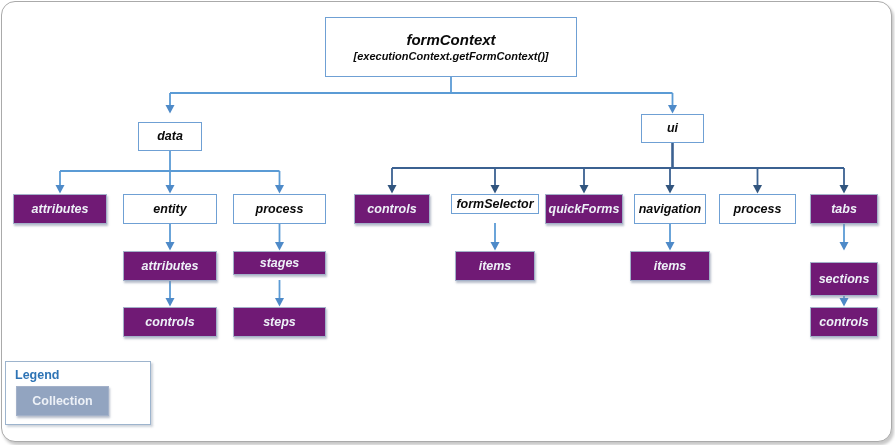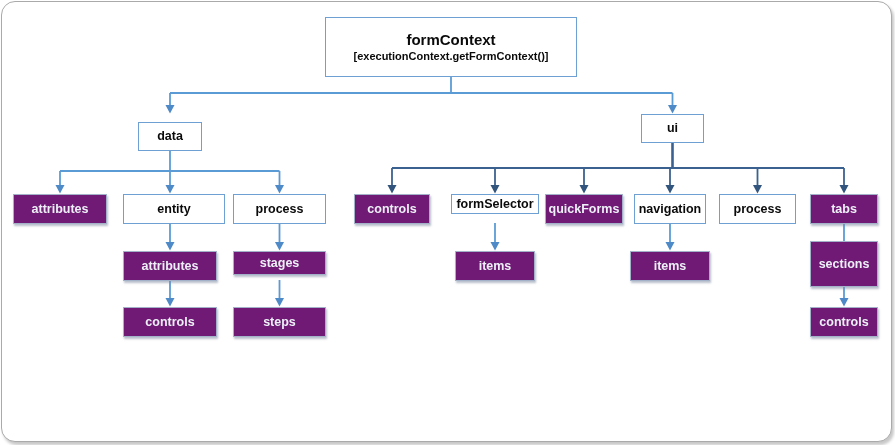--- a/index.html
+++ b/index.html
@@ -6,21 +6,21 @@
   body { font-family: "Liberation Sans", sans-serif; }
   #stage { position: relative; width: 895px; height: 445px; overflow: hidden; }
   .frame {
     position: absolute; left: 1px; top: 1px; width: 889px; height: 439px;
     background: #ffffff;
     border: 1.5px solid #aaaaaa;
     border-radius: 14px;
     box-shadow: 2px 3px 3px rgba(0,0,0,0.22);
   }
   #connector-layer { position: absolute; left: 0; top: 0; width: 895px; height: 445px; pointer-events: none; }
-  #node-layer { position: absolute; left: 0; top: 0; width: 895px; height: 445px; }
+  #node-layer { position: absolute; left: 0; top: 0; width: 895px; height: 445px; font-style: italic; }
   .node {
     position: absolute; box-sizing: border-box;
     display: flex; flex-direction: column; align-items: center; justify-content: center;
     font-weight: bold; font-size: 12.5px; text-align: center; line-height: 1.15;
   }
   .node.plain {
     background: #ffffff;
     border: 1.5px solid #6fa0d4;
     color: #0a0a0a;
   }
@@ -103,30 +103,34 @@
       <polygon points="839.5,298 848.5,298 844,306.5" fill="#4e8ac8"></polygon>
     </svg>
   <div id="node-layer">
       <div class="node plain" style="left: 325px; top: 17px; width: 252px; height: 60px;">
         <span class="node-title">formContext</span>
         <span class="node-sub">[executionContext.getFormContext()]</span>
       </div>
       <div class="node plain" style="left: 138px; top: 122px; width: 64px; height: 29px;">data</div>
       <div class="node plain" style="left: 641px; top: 114px; width: 63px; height: 29px;">ui</div>
       <div class="node collection" style="left: 13px; top: 194px; width: 94px; height: 30px;">attributes</div>
-      <div class="node plain" style="left: 123px; top: 194px; width: 102px; height: 30px; text-align: center;">entity</div>
+      <div class="node plain" style="left: 123px; top: 194px; width: 94px; height: 30px; text-align: center;">entity</div>
       <div class="node plain" style="left: 233px; top: 194px; width: 93px; height: 30px;">process</div>
       <div class="node collection" style="left: 354px; top: 194px; width: 76px; height: 30px;">controls</div>
       <div class="node plain" style="left: 451px; top: 194px; width: 88px; height: 20px;">formSelector</div>
       <div class="node collection" style="left: 545px; top: 194px; width: 78px; height: 30px;">quickForms</div>
       <div class="node plain" style="left: 634px; top: 194px; width: 72px; height: 30px;">navigation</div>
       <div class="node plain" style="left: 719px; top: 194px; width: 77px; height: 30px;">process</div>
       <div class="node collection" style="left: 810px; top: 194px; width: 68px; height: 30px;">tabs</div>
       <div class="node collection" style="left: 123px; top: 251px; width: 94px; height: 30px;">attributes</div>
       <div class="node collection" style="left: 233px; top: 251px; width: 93px; height: 24px;">stages</div>
       <div class="node collection" style="left: 455px; top: 251px; width: 80px; height: 30px;">items</div>
       <div class="node collection" style="left: 630px; top: 251px; width: 80px; height: 30px;">items</div>
-      <div class="node collection" style="left: 810px; top: 241px; width: 68px; height: 46px;">sections</div>
+      <div class="node collection" style="left: 810px; top: 262px; width: 68px; height: 34px;">sections</div>
       <div class="node collection" style="left: 123px; top: 307px; width: 94px; height: 30px;">controls</div>
       <div class="node collection" style="left: 233px; top: 307px; width: 93px; height: 30px;">steps</div>
       <div class="node collection" style="left: 810px; top: 307px; width: 68px; height: 30px;">controls</div>
     </div>
+  <div class="legend">
+    <div class="legend-title">Legend</div>
+    <div class="legend-swatch">Collection</div>
+  </div>
 </div>
 
 </body></html>

